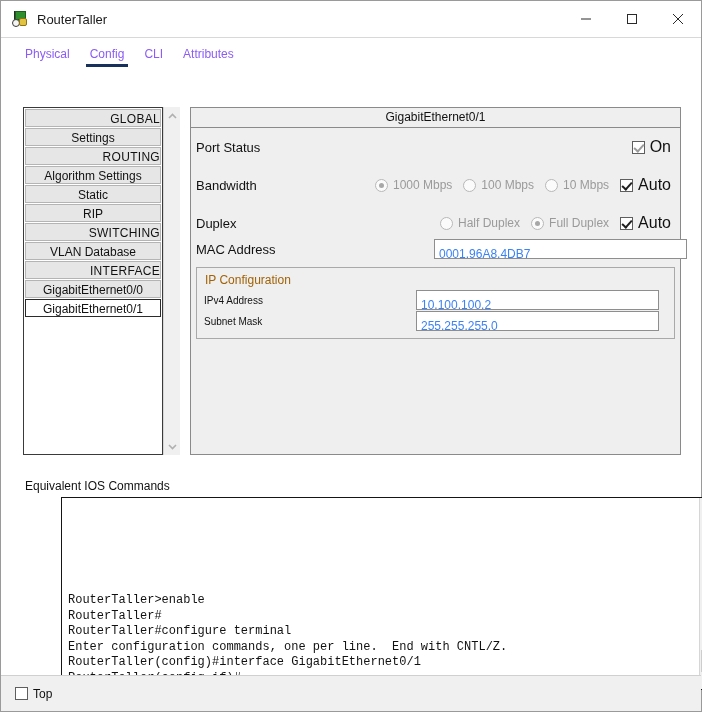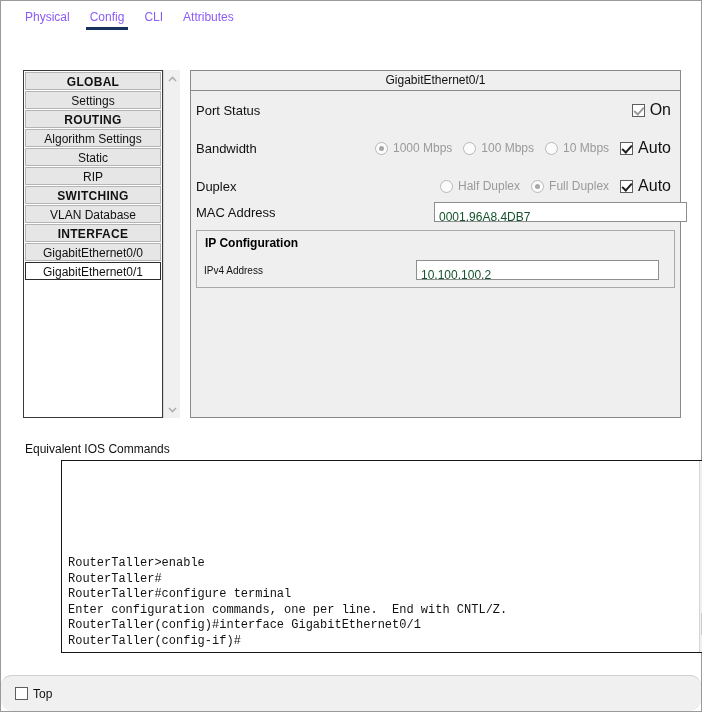--- a/index.html
+++ b/index.html
@@ -155,22 +155,23 @@
     margin-bottom: 1px;
     background: #e6e6e6;
     border: 1px solid #b4b4b4;
     box-sizing: border-box;
     color: #111111;
     cursor: default;
     white-space: nowrap;
     overflow: hidden;
   }
   .side-item.header {
-    font-weight: bold;
+    font-weight: normal;
     letter-spacing: 0.3px;
+    text-align: right;
   }
   .side-item.selected {
     background: #ffffff;
     border: 1px solid #2b2b2b;
   }
 
   
   .vscroll {
     width: 17px;
     background: #f0f0f0;
@@ -296,40 +297,39 @@
 
   
   .tbox {
     border: 1px solid #8e8e8e;
     background: #ffffff;
     height: 20px;
     line-height: 20px;
     font-size: 12px;
     padding: 4px 4px;
     box-sizing: border-box;
-    color: #14532d;
+    color: #3b82f6;
     overflow: hidden;
     white-space: nowrap;
     cursor: text;
   }
 
   
   .groupbox {
     border: 1px solid #a9a9a9;
     background: #efefef;
     margin-top: 7px;
     padding: 5px 7px 7px 7px;
     box-sizing: border-box;
   }
   .group-title {
     font-size: 12px;
-    color: #000000;
-    margin-bottom: 10px;
+    color: #a16207;
+    margin-bottom: 3px;
     margin-left: 1px;
-    font-weight: bold;
   }
   .grow {
     display: flex;
     align-items: center;
     height: 20px;
   }
   .grow + .grow { margin-top: 1px; }
   .glabel { font-size: 10px; width: 212px; flex: 0 0 auto; color:#111; }
 
   
@@ -372,29 +372,55 @@
     position: absolute;
     left: 0; bottom: 0;
     width: 700px;
     height: 36px;
     background: #f0f0f0;
     border-top: 1px solid #d0d0d0;
     display: flex;
     align-items: center;
     padding-left: 14px;
     box-sizing: border-box;
-    border-radius: 11px;
   }
   .footer .cb-label { color: #111; font-size: 12px; }
 </style>
 </head>
 <body>
 
 <div class="window">
 
+  <div class="titlebar">
+    <div class="title-icon">
+      <div class="pole"></div>
+      <div class="flag"></div>
+      <div class="lens"></div>
+      <div class="knob"></div>
+    </div>
+    <div class="title-text">RouterTaller</div>
+    <div class="win-btns">
+      <div class="win-btn">
+        <svg width="12" height="12" viewBox="0 0 12 12">
+          <line x1="1" y1="6" x2="11" y2="6" stroke="#2a2a2a" stroke-width="1"></line>
+        </svg>
+      </div>
+      <div class="win-btn">
+        <svg width="12" height="12" viewBox="0 0 12 12">
+          <rect x="1.5" y="1.5" width="9" height="9" fill="none" stroke="#2a2a2a" stroke-width="1"></rect>
+        </svg>
+      </div>
+      <div class="win-btn">
+        <svg width="12" height="12" viewBox="0 0 12 12">
+          <line x1="1" y1="1" x2="11" y2="11" stroke="#2a2a2a" stroke-width="1"></line>
+          <line x1="11" y1="1" x2="1" y2="11" stroke="#2a2a2a" stroke-width="1"></line>
+        </svg>
+      </div>
+    </div>
+  </div>
 
   <div class="tabstrip">
     <div class="tab">Physical</div>
     <div class="tab active">Config</div>
     <div class="tab">CLI</div>
     <div class="tab">Attributes</div>
   </div>
 
   <div class="content">
 
@@ -472,20 +498,24 @@
             <div class="flabel">MAC Address</div>
             <div class="tbox" style="position:absolute; left:243px; width:253px;">0001.96A8.4DB7</div>
           </div>
 
           <div class="groupbox" style="margin-top:8px;">
             <div class="group-title">IP Configuration</div>
             <div class="grow">
               <div class="glabel">IPv4 Address</div>
               <div class="tbox" style="width:243px;">10.100.100.2</div>
             </div>
+            <div class="grow">
+              <div class="glabel">Subnet Mask</div>
+              <div class="tbox" style="width:243px;">255.255.255.0</div>
+            </div>
           </div>
 
 
         </div>
       </div>
     </div>
 
     <div class="ios-label">Equivalent IOS Commands</div>
     <div class="ios-wrap">
       <div class="ios-text">

